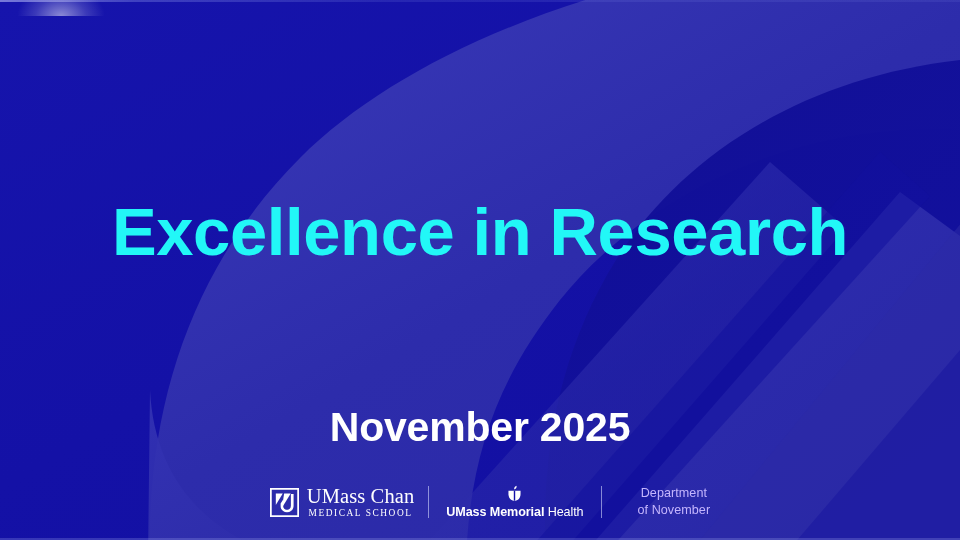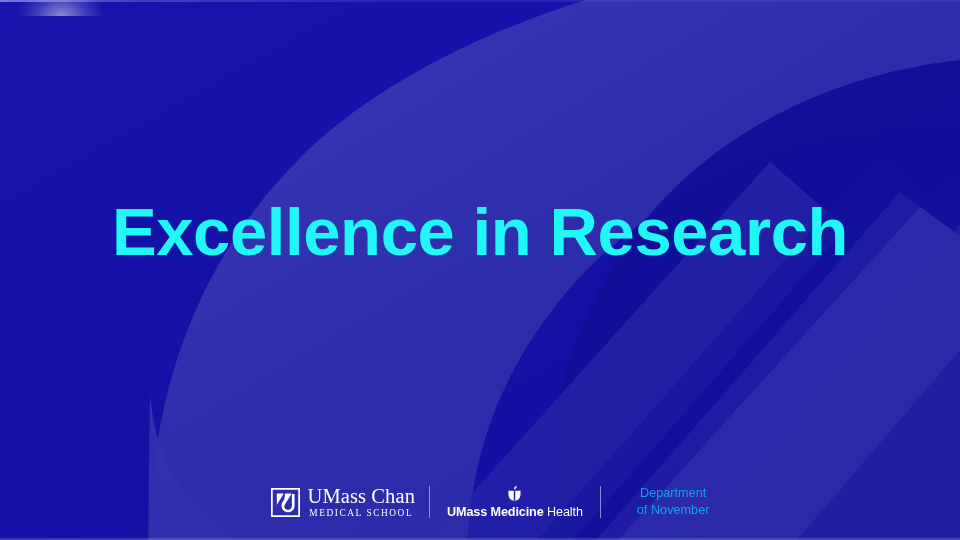--- a/index.html
+++ b/index.html
@@ -155,21 +155,21 @@
 
   
   .dept-lockup {
     padding-left: 16px;
     display: flex;
     flex-direction: column;
     justify-content: center;
   }
   .dept-line {
     font-size: 12.6px;
-    color: #0ea5e9;
+    color: #c4b5fd;
     line-height: 1.32;
     letter-spacing: .05px;
     white-space: nowrap;
     padding-left: 20px;
   }
 </style>
 </head>
 <body>
 
 <div id="slide">
@@ -223,20 +223,21 @@
 
     <path d="M 520 560 L 880 152 L 930 196 L 600 560 Z" fill="#13119e" opacity="0.55"></path>
   </svg>
 
   <div class="top-edge"></div>
   <div class="corner-glint"></div>
   <div class="bottom-edge"></div>
 
   <div class="title">Excellence in Research</div>
 
+  <div class="subtitle">November 2025</div>
 
   <div class="logo-bar">
 
     <div class="logo-unit chan-lockup">
       <div class="chan-mark">
         <svg viewBox="0 0 30 30" width="29" height="29">
           <rect x="0.9" y="0.9" width="28.2" height="28.2" fill="none" stroke="#ffffff" stroke-width="1.8"></rect>
           <path d="M6.0 5.6 L13.2 5.6 L6.0 17.6 Z" fill="#ffffff"></path>
           <path d="M14.6 5.6 L21.4 5.6 L12.4 20.4 Z" fill="#ffffff"></path>
           <path d="M21.6 6.2 L24.4 6.2 L24.4 18.4
@@ -260,21 +261,21 @@
         <svg viewBox="0 0 18 18" width="17" height="17">
           <path d="M8.6 4.4 C8.6 2.6 9.6 1.3 11.2 0.9
                    C11.5 2.8 10.6 4.2 9.2 4.6 Z" fill="#ffffff"></path>
           <path d="M2.6 6.0 L15.4 6.0 L15.4 9.4
                    C15.4 13.6 12.6 16.6 9.0 16.6
                    C5.4 16.6 2.6 13.6 2.6 9.4 Z" fill="#ffffff"></path>
           <path d="M9.0 16.6 C9.0 13.0 9.0 9.6 9.0 6.0" stroke="#1411a8" stroke-width="1.5" fill="none"></path>
         </svg>
       </div>
       <div class="umm-words">
-        <span class="b">UMass Medicine</span><span class="l"> </span><span class="l">Health</span>
+        <span class="b">UMass Memorial</span><span class="l"> </span><span class="l">Health</span>
       </div>
     </div>
 
     <div class="divider"></div>
 
     <div class="logo-unit dept-lockup">
       <span class="dept-line">Department</span>
       <span class="dept-line">of November</span>
     </div>
 

